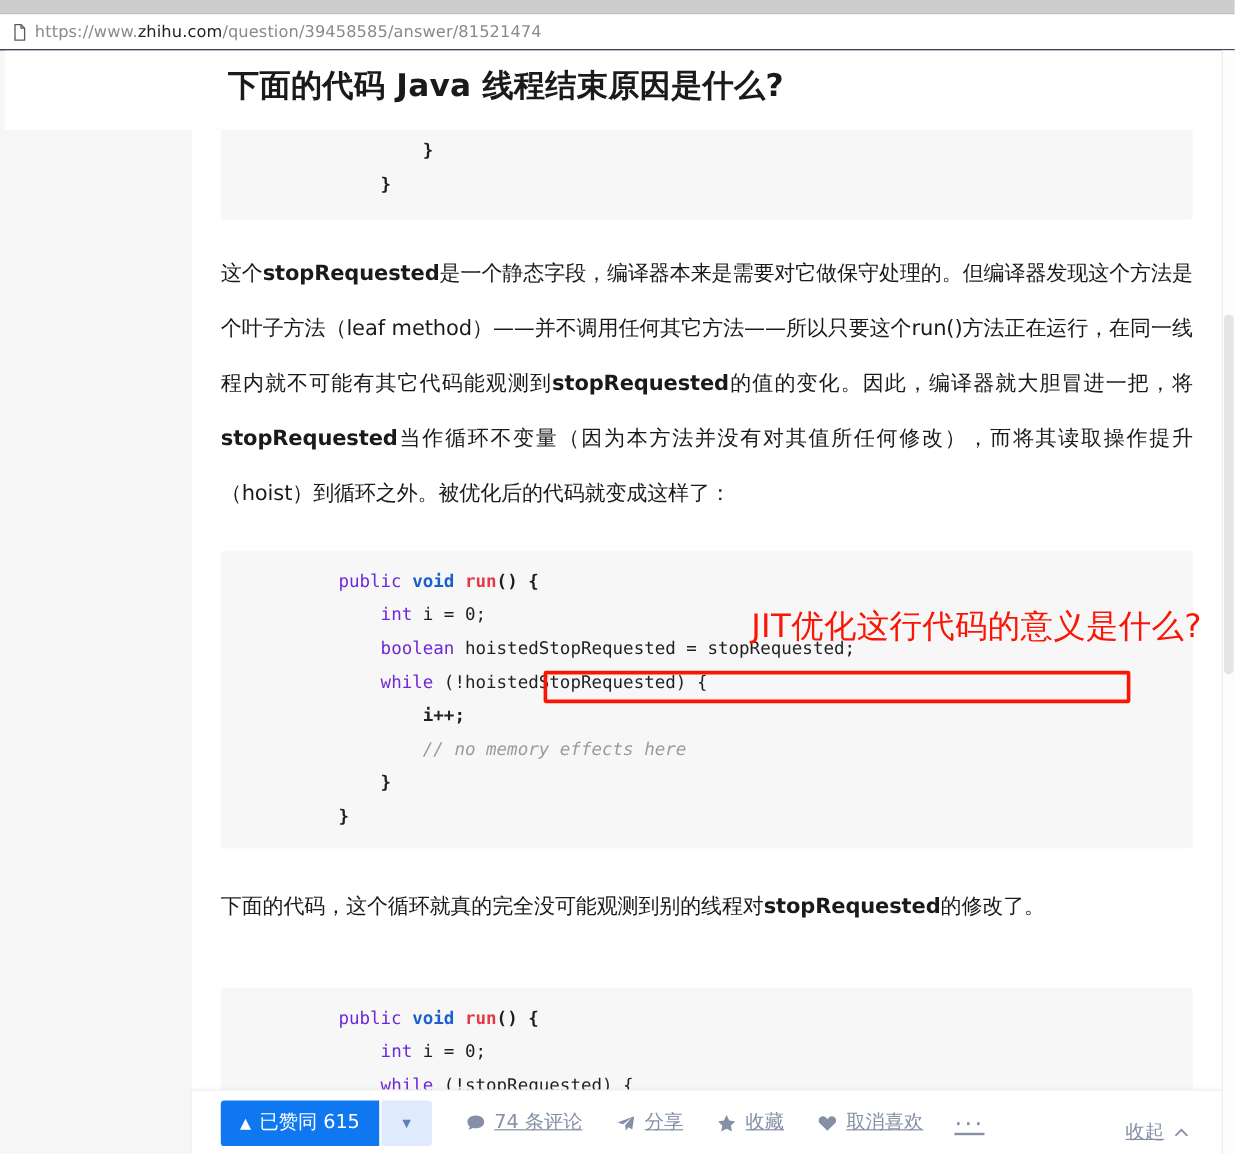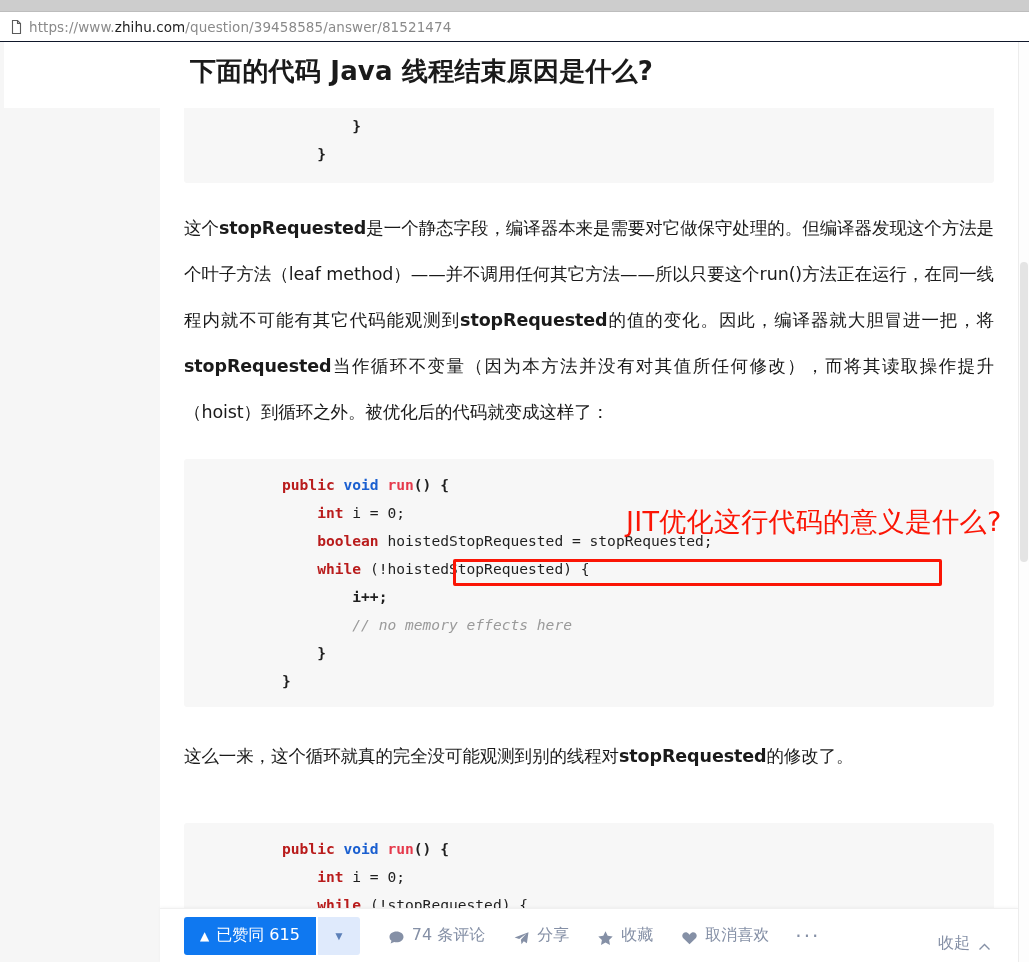--- a/index.html
+++ b/index.html
@@ -108,21 +108,21 @@
   pre.code {
     margin: 0;
     padding: 0 0 0 98px;
     font-family: "DejaVu Sans Mono", "Liberation Mono", monospace;
     font-size: 14.6px;
     line-height: 28px;
     color: #1f1f1f;
     white-space: pre;
     font-weight: bold;
   }
-  pre.code .kw   { color: #b91c1c; font-weight: bold; }
+  pre.code .kw   { color: #6d28d9; font-weight: normal; }
   pre.code .kw2  { color: #1a5fd0; font-weight: bold; }
   pre.code .fn   { color: #e5394b; font-weight: bold; }
   pre.code .op   { color: #1f1f1f; font-weight: bold; }
   pre.code .cm   { color: #9a9a9a; font-style: italic; font-weight: normal; }
   pre.code .cls  { color: #1a5fd0; font-weight: normal; }
   pre.code .plain{ font-weight: normal; }
 
   
   .codeblock.top-partial {
     padding: 0;
@@ -201,26 +201,27 @@
     color: #5c80b8;
     border-radius: 0 3px 3px 0;
     display: flex;
     align-items: center;
     justify-content: center;
     font-size: 12px;
     margin-left: 2px;
   }
   .act {
     display: flex;
-    align-items: flex-end;
+    align-items: center;
     color: #8590a6;
     font-size: 16px;
     margin-left: 28px;
     white-space: nowrap;
     font-family: "DejaVu Sans", "Liberation Sans", sans-serif;
+    text-decoration: underline;
   }
   .act .gi { margin-right: 7px; display: inline-flex; align-items: center; }
   .act.dots { font-size: 20px; letter-spacing: 2px; color: #8590a6; margin-left: 26px; }
   .act.collapse { margin-left: auto; margin-right: 26px; margin-top: 16px; }
   .act.collapse .gi { margin-right: 0; margin-left: 7px; }
 
   
   .scrollbar-track {
     position: absolute;
     right: 0; top: 42px;
@@ -280,21 +281,21 @@
     <span class="kw">boolean</span><span class="plain"> hoistedStopRequested = stopRequested;</span>
     <span class="kw">while</span><span class="plain"> (!hoistedStopRequested) {</span>
 <span class="op">        i++;</span>
         <span class="cm">// no memory effects here</span>
 <span class="op">    }</span>
 <span class="op">}</span></pre>
       </div>
 
       <div style="height:26px"></div>
 
-      <p class="para"><span>这么一来，这个循环就真的完全没可能观测到别的线程对</span><b>stopRequested</b><span>的修改了。</span></p>
+      <p class="para"><span>下面的代码，这个循环就真的完全没可能观测到别的线程对</span><b>stopRequested</b><span>的修改了。</span></p>
 
       <div style="height:21px"></div>
 
 
       <div style="height:23px"></div>
 
       <div class="codeblock">
         <pre class="code"><span class="kw">public</span> <span class="kw2">void</span> <span class="fn">run</span><span class="op">() {</span>
     <span class="kw">int</span><span class="plain"> i = 0;</span>
     <span class="kw">while</span><span class="plain"> (!stopRequested) {</span>

